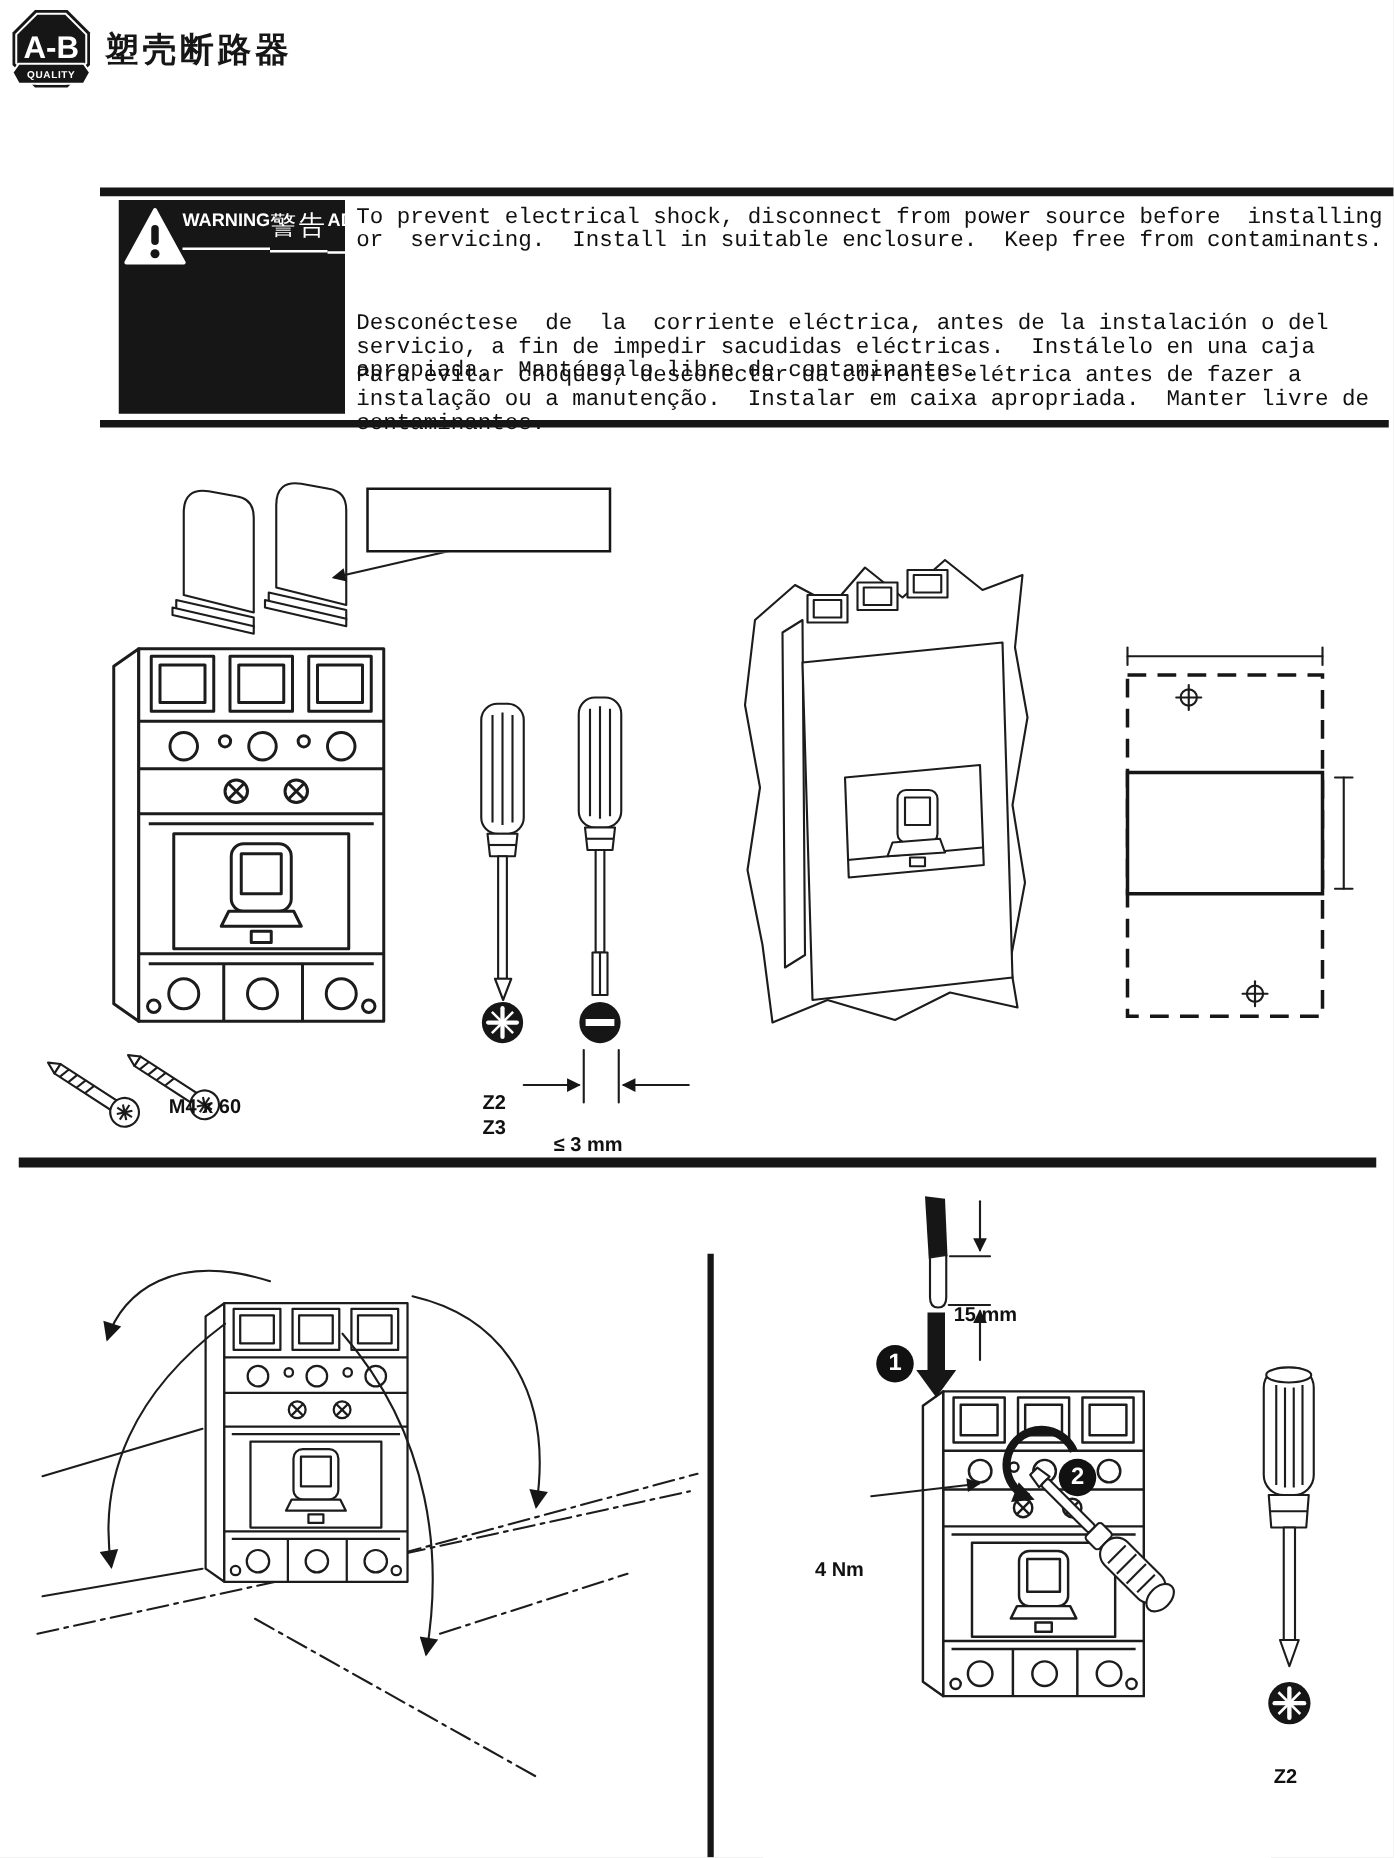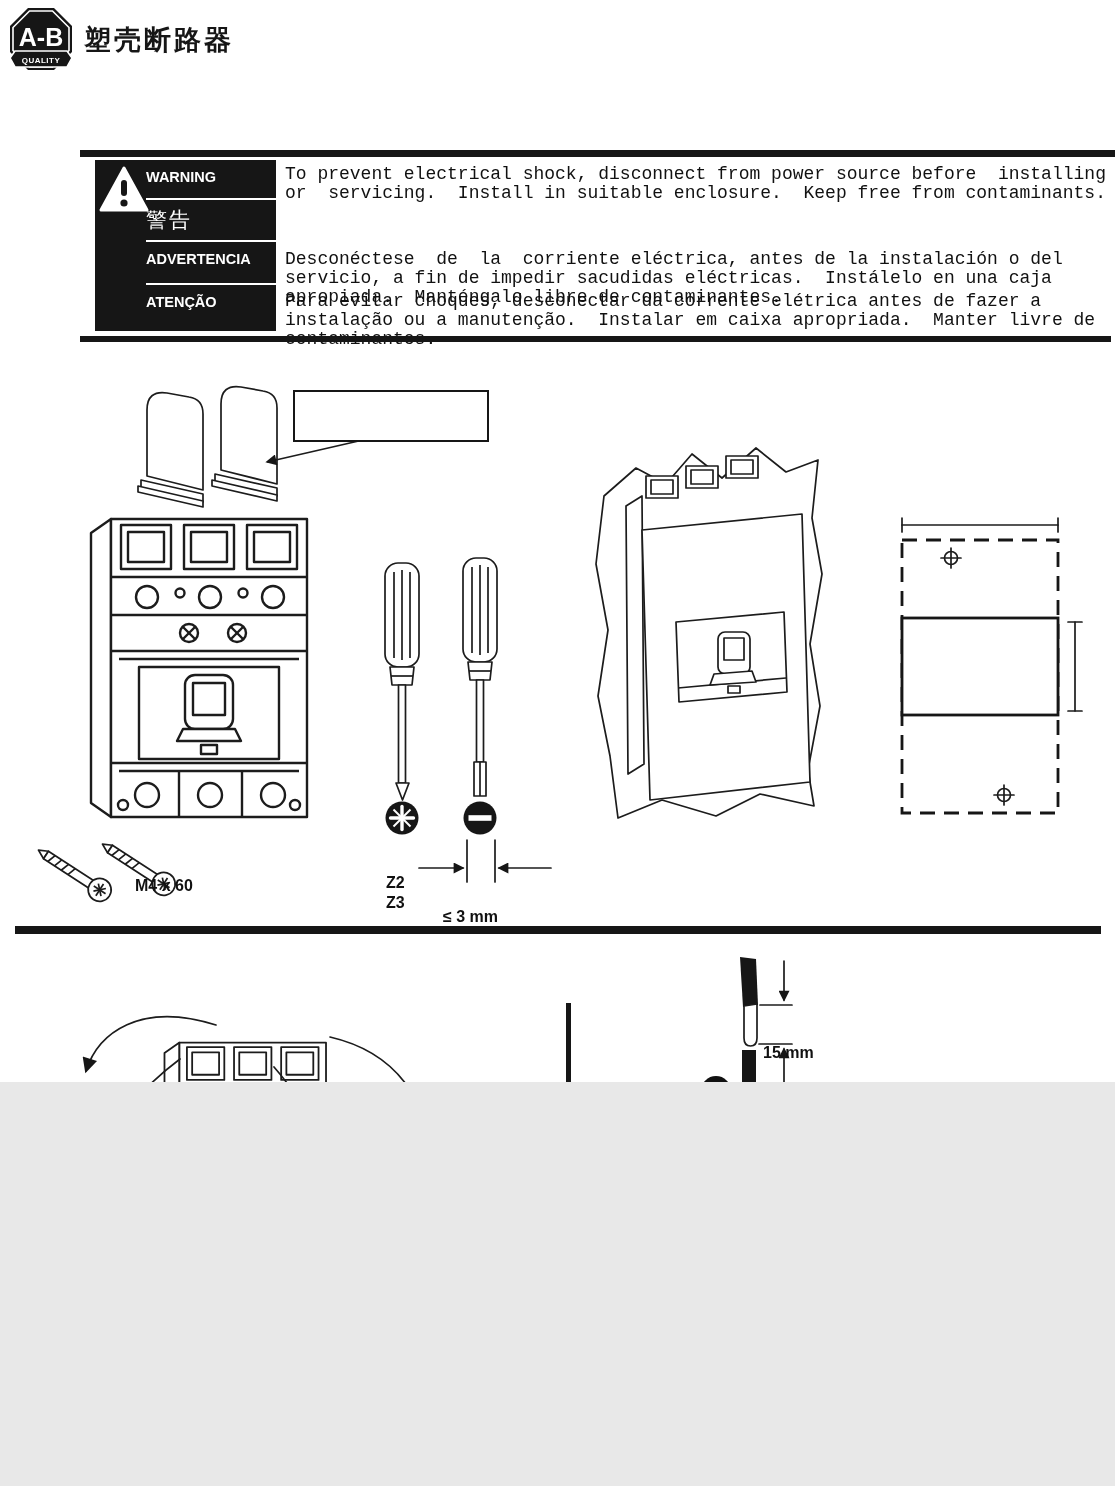--- a/index.html
+++ b/index.html
@@ -1,28 +1,28 @@
 <!DOCTYPE html>
 <html><head>
 <meta charset="utf-8">
 <style>
   html,body{margin:0;padding:0;background:#e8e8e8;}
-  #page{position:relative;width:1115px;height:1082px;background:#ffffff;margin:0 auto;
+  #page{position:relative;width:1115px;height:1486px;background:#ffffff;margin:0 auto;
         font-family:"Liberation Sans",sans-serif;color:#161616;overflow:hidden;}
   .abs{position:absolute;}
   .bar{position:absolute;background:#161616;}
   .lbl{position:absolute;font-weight:bold;font-size:16px;color:#111;white-space:nowrap;
        font-family:"Liberation Sans",sans-serif;margin-top:32px;}
   .badge{position:absolute;width:30px;height:30px;border-radius:50%;background:#111;color:#fff;
          display:flex;align-items:center;justify-content:center;font-weight:bold;font-size:19px;}
   #page-title{position:absolute;left:84px;top:22px;font-size:27px;font-weight:bold;letter-spacing:3px;
         font-family:"DejaVu Sans","Liberation Sans",sans-serif;}
   
   .warnbox{position:absolute;left:95px;top:160px;width:181px;height:171px;background:#161616;}
-  .warnrows{position:absolute;left:146px;top:160px;width:130px;height:171px;display:flex;flex-direction:column;}
+  .warnrows{position:absolute;left:146px;top:160px;width:130px;height:171px;display:flex;flex-direction:row;}
   .wrow{box-sizing:border-box;color:#fff;font-weight:bold;font-size:14.5px;padding-top:9px;
         border-bottom:2px solid #fff;flex:0 0 auto;}
   .wrow.last{border-bottom:none;}
   .wrow.cjk{font-family:"DejaVu Sans",sans-serif;font-size:21px;font-weight:normal;padding-top:6px;letter-spacing:2px;}
   .wtext{position:absolute;left:285px;width:828px;font-family:Liberation Mono, monospace;
          font-size:18px;line-height:19px;color:#111;white-space:pre-wrap;}
   .wtext.cjk{font-size:19.5px;line-height:26px;font-family:"DejaVu Sans",sans-serif;}
   svg{overflow:visible;}
   .ink{stroke:#1c1c1c;fill:none;stroke-width:1.7;stroke-linejoin:round;stroke-linecap:round;}
   .inkfill{stroke:#1c1c1c;fill:#ffffff;stroke-width:1.7;stroke-linejoin:round;}

